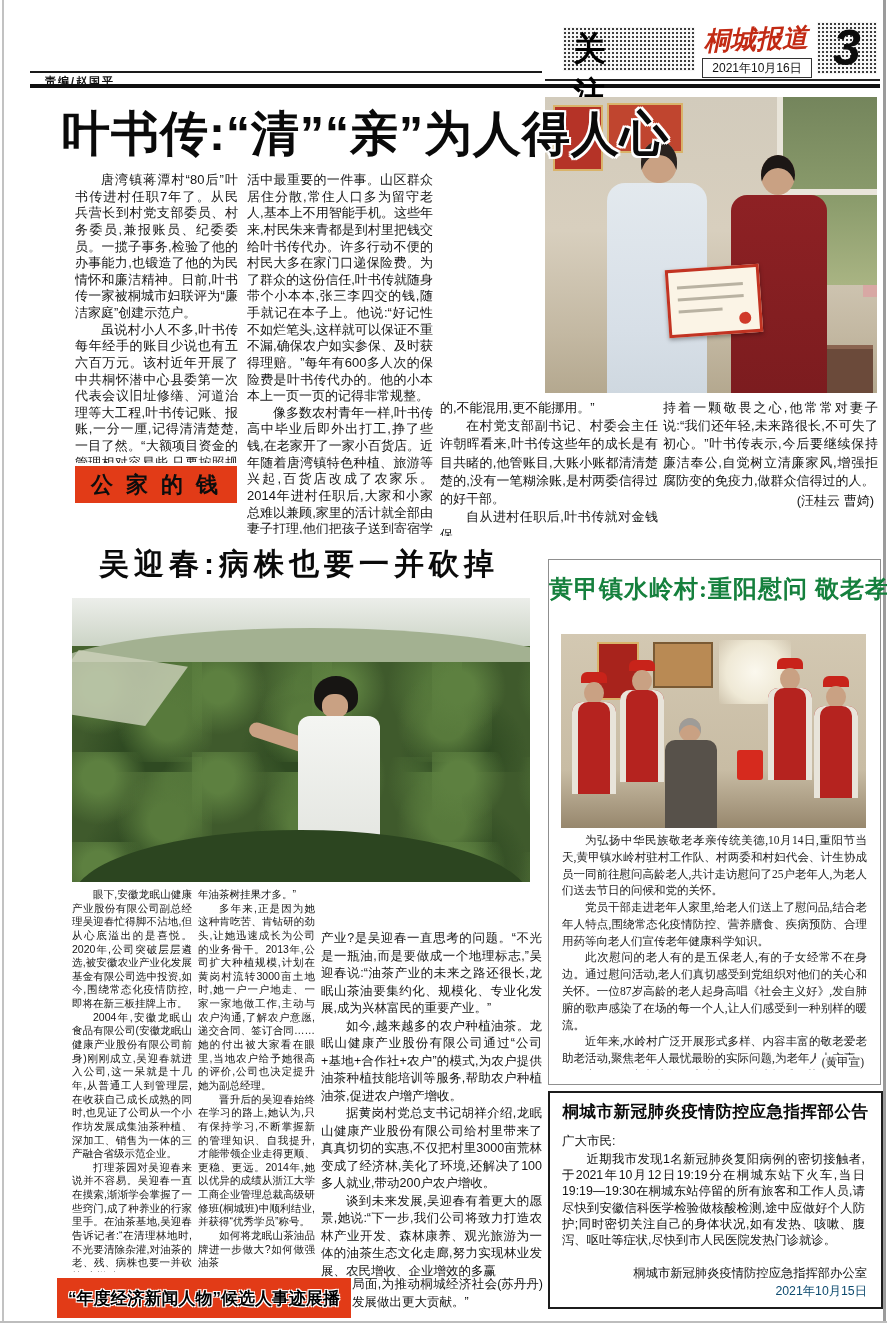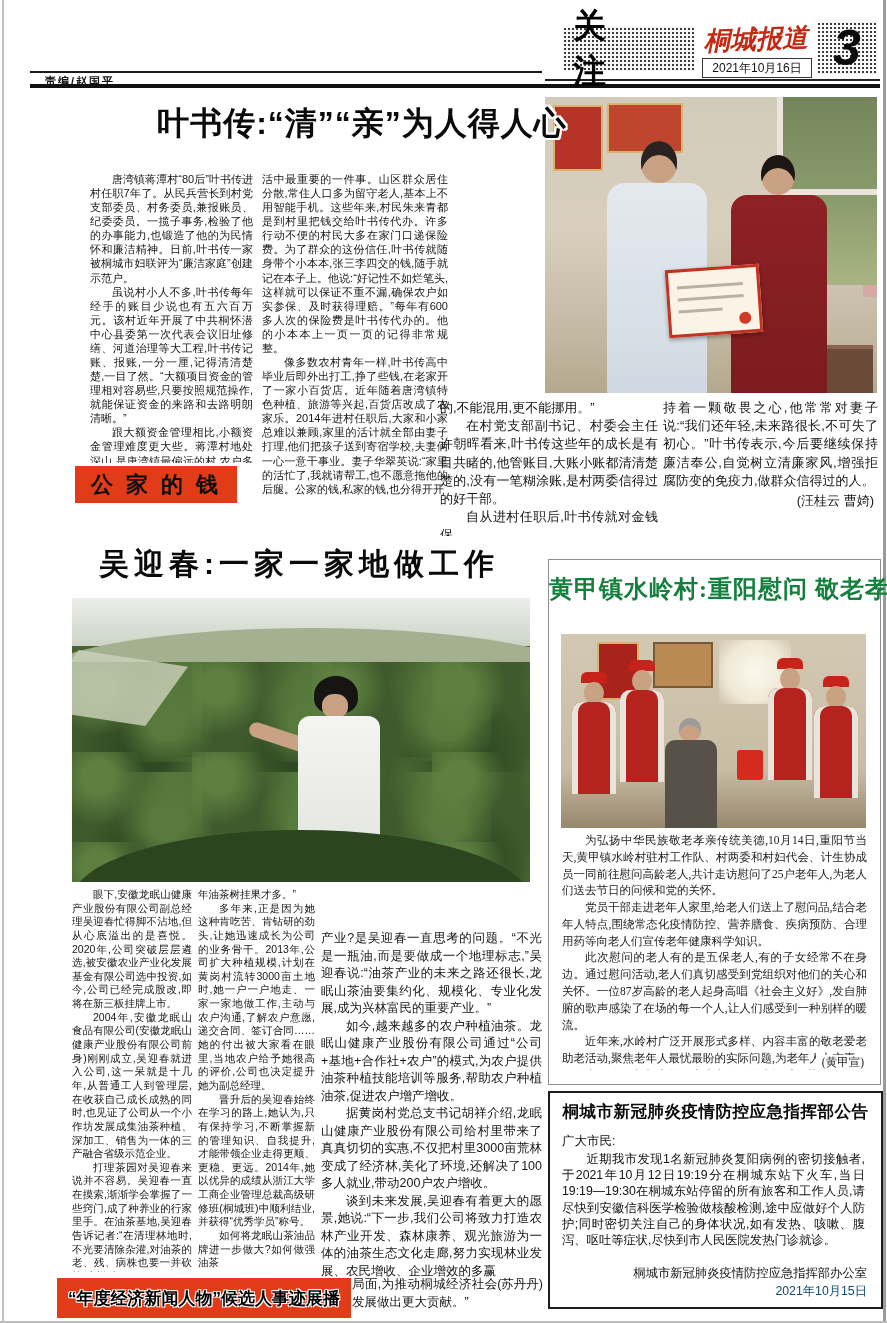--- a/index.html
+++ b/index.html
@@ -16,44 +16,44 @@
       display:flex;align-items:center;justify-content:center;}
   .slogan-text{font-family:"Liberation Serif",serif;font-style:italic;font-weight:bold;
       font-size:25px;letter-spacing:7px;color:#d42b00;white-space:nowrap;
       text-shadow:1px 1px 0 #f0b400,-1px -1px 0 #ffd34d,1px -1px 0 #f0b400,-1px 1px 0 #f0b400,2px 2px 2px rgba(60,30,0,.35);}
   .editor-rule{position:absolute;left:30px;top:71px;width:512px;height:2px;background:#1a1a1a;}
   .editor-credit{position:absolute;left:45px;top:74px;font-size:11px;font-weight:bold;letter-spacing:2px;}
   .thick-rule{position:absolute;left:30px;top:84px;width:850px;height:4px;background:#101010;}
   .thin-rule-right{position:absolute;left:545px;top:79px;width:335px;height:2px;background:#222;}
 
   .dots{background-color:#f7f7f7;background-image:radial-gradient(#3c3c3c 1px,transparent 1.25px);background-size:4px 4px;}
-  .section-box{position:absolute;left:563px;top:27px;width:132px;height:44px;display:flex;align-items:center;justify-content:center;}
+  .section-box{position:absolute;left:563px;top:27px;width:132px;height:44px;display:flex;align-items:flex-start;justify-content:center;}
   .section-label{font-size:33px;font-weight:bold;letter-spacing:16px;padding-left:10px;color:#000;}
   .paper-script{position:absolute;left:698px;top:22px;width:116px;height:36px;text-align:center;
       font-family:"Liberation Serif",serif;font-style:italic;font-weight:bold;font-size:26px;color:#c22a14;
       transform:rotate(-2deg);white-space:nowrap;}
   .date-box{position:absolute;left:702px;top:58px;width:108px;height:18px;border:1px solid #333;background:#fff;
       font-size:12px;text-align:center;line-height:18px;}
   .page-num-box{position:absolute;left:817px;top:22px;width:60px;height:52px;display:flex;align-items:center;justify-content:center;}
   .page-num{font-size:50px;font-weight:bold;font-style:italic;color:#0c0c0c;line-height:1;}
 
   
   .headline1{position:absolute;left:62px;top:102px;width:600px;text-align:center;z-index:6;
-      font-size:32px;font-weight:bold;letter-spacing:1px;color:#0a0a0a;white-space:nowrap;
+      font-size:48px;font-weight:bold;letter-spacing:1px;color:#0a0a0a;white-space:nowrap;
       text-shadow:-2px -2px 0 #fff,2px -2px 0 #fff,-2px 2px 0 #fff,2px 2px 0 #fff,0 2px 0 #fff,2px 0 0 #fff,0 -2px 0 #fff,-2px 0 0 #fff;}
   .headline2{position:absolute;left:66px;top:544px;width:466px;text-align:center;
       font-size:30px;font-weight:bold;letter-spacing:5px;color:#0a0a0a;white-space:nowrap;}
   .headline3{position:absolute;left:0;top:13px;width:100%;text-align:center;
       font-family:"Liberation Serif",serif;font-size:24px;font-weight:bold;letter-spacing:1px;color:#15803d;white-space:nowrap;}
 
   
   .col{position:absolute;overflow:hidden;text-align:justify;color:#151515;}
   .col p{margin:0;padding:0;text-indent:2em;}
   .col p.cont{text-indent:0;}
-  .a1{font-size:11px;line-height:1.28;margin-left:15px;}
+  .a1{font-size:13px;line-height:1.28;}
   .a1w{font-size:13px;line-height:1.4;}
   .a2{font-size:10.5px;line-height:1.3;}
   .a2w{font-size:12.5px;line-height:1.4;margin-top:42px;}
   .byline{text-align:right;padding-right:4px;margin-top:2px;}
   .tail-block{position:absolute;left:352px;top:1276px;width:191px;font-size:12.5px;line-height:1.4;text-align:justify;color:#151515;}
   .tail-byline{float:right;}
 
   
   .tag-box{position:absolute;left:75px;top:466px;width:162px;height:37px;background:#e23b17;
       display:flex;align-items:center;justify-content:center;}
@@ -183,36 +183,36 @@
   </div>
   <div class="col a1w" style="left:663px;top:399px;width:215px;height:137px">
     <p class="cont">持着一颗敬畏之心,他常常对妻子说:“我们还年轻,未来路很长,不可失了初心。”叶书传表示,今后要继续保持廉洁奉公,自觉树立清廉家风,增强拒腐防变的免疫力,做群众信得过的人。</p>
     <div class="byline">(汪桂云  曹婍)</div>
   </div>
 
   <div class="tag-box">
     <span class="tag-label">公家的钱</span>
   </div>
 
-  <div class="headline2">吴迎春:一家一家地做工作</div>
+  <div class="headline2">吴迎春:病株也要一并砍掉</div>
 
   <div class="photo2">
     <div class="p2-sky"></div>
     <div class="p2-hills"></div>
     <div class="p2-field"></div>
     <div class="p2-path"></div>
     <div class="p2-arm"></div>
     <div class="p2-hair"></div>
     <div class="p2-face"></div>
     <div class="p2-torso"></div>
     <div class="p2-bush-fore"></div>
   </div>
 
   <div class="col a2" style="left:72px;top:888px;width:120px;height:384px">
-    <p>眼下,安徽龙眠山健康产业股份有限公司副总经理吴迎春忙得脚不沾地,但从心底溢出的是喜悦。2020年,公司突破层层遴选,被安徽农业产业化发展基金有限公司选中投资,如今,公司已经完成股改,即将在新三板挂牌上市。</p>
+    <p>眼下,安徽龙眠山健康产业股份有限公司副总经理吴迎春忙得脚不沾地,但从心底溢出的是喜悦。2020年,公司突破层层遴选,被安徽农业产业化发展基金有限公司选中投资,如今,围绕常态化疫情防控,即将在新三板挂牌上市。</p>
     <p>2004年,安徽龙眠山食品有限公司(安徽龙眠山健康产业股份有限公司前身)刚刚成立,吴迎春就进入公司,这一呆就是十几年,从普通工人到管理层,在收获自己成长成熟的同时,也见证了公司从一个小作坊发展成集油茶种植、深加工、销售为一体的三产融合省级示范企业。</p>
     <p>打理茶园对吴迎春来说并不容易。吴迎春一直在摸索,渐渐学会掌握了一些窍门,成了种养业的行家里手。在油茶基地,吴迎春告诉记者:“在清理林地时,不光要清除杂灌,对油茶的老、残、病株也要一并砍掉,这样,来</p>
   </div>
   <div class="col a2" style="left:198px;top:888px;width:117px;height:384px">
     <p class="cont">年油茶树挂果才多。”</p>
     <p>多年来,正是因为她这种肯吃苦、肯钻研的劲头,让她迅速成长为公司的业务骨干。2013年,公司扩大种植规模,计划在黄岗村流转3000亩土地时,她一户一户地走、一家一家地做工作,主动与农户沟通,了解农户意愿,递交合同、签订合同……她的付出被大家看在眼里,当地农户给予她很高的评价,公司也决定提升她为副总经理。</p>
     <p>晋升后的吴迎春始终在学习的路上,她认为,只有保持学习,不断掌握新的管理知识、自我提升,才能带领企业走得更顺、更稳、更远。2014年,她以优异的成绩从浙江大学工商企业管理总裁高级研修班(桐城班)中顺利结业,并获得“优秀学员”称号。</p>
     <p>如何将龙眠山茶油品牌进一步做大?如何做强油茶</p>
   </div>
   <div class="col a2w" style="left:321px;top:888px;width:221px;height:386px">

